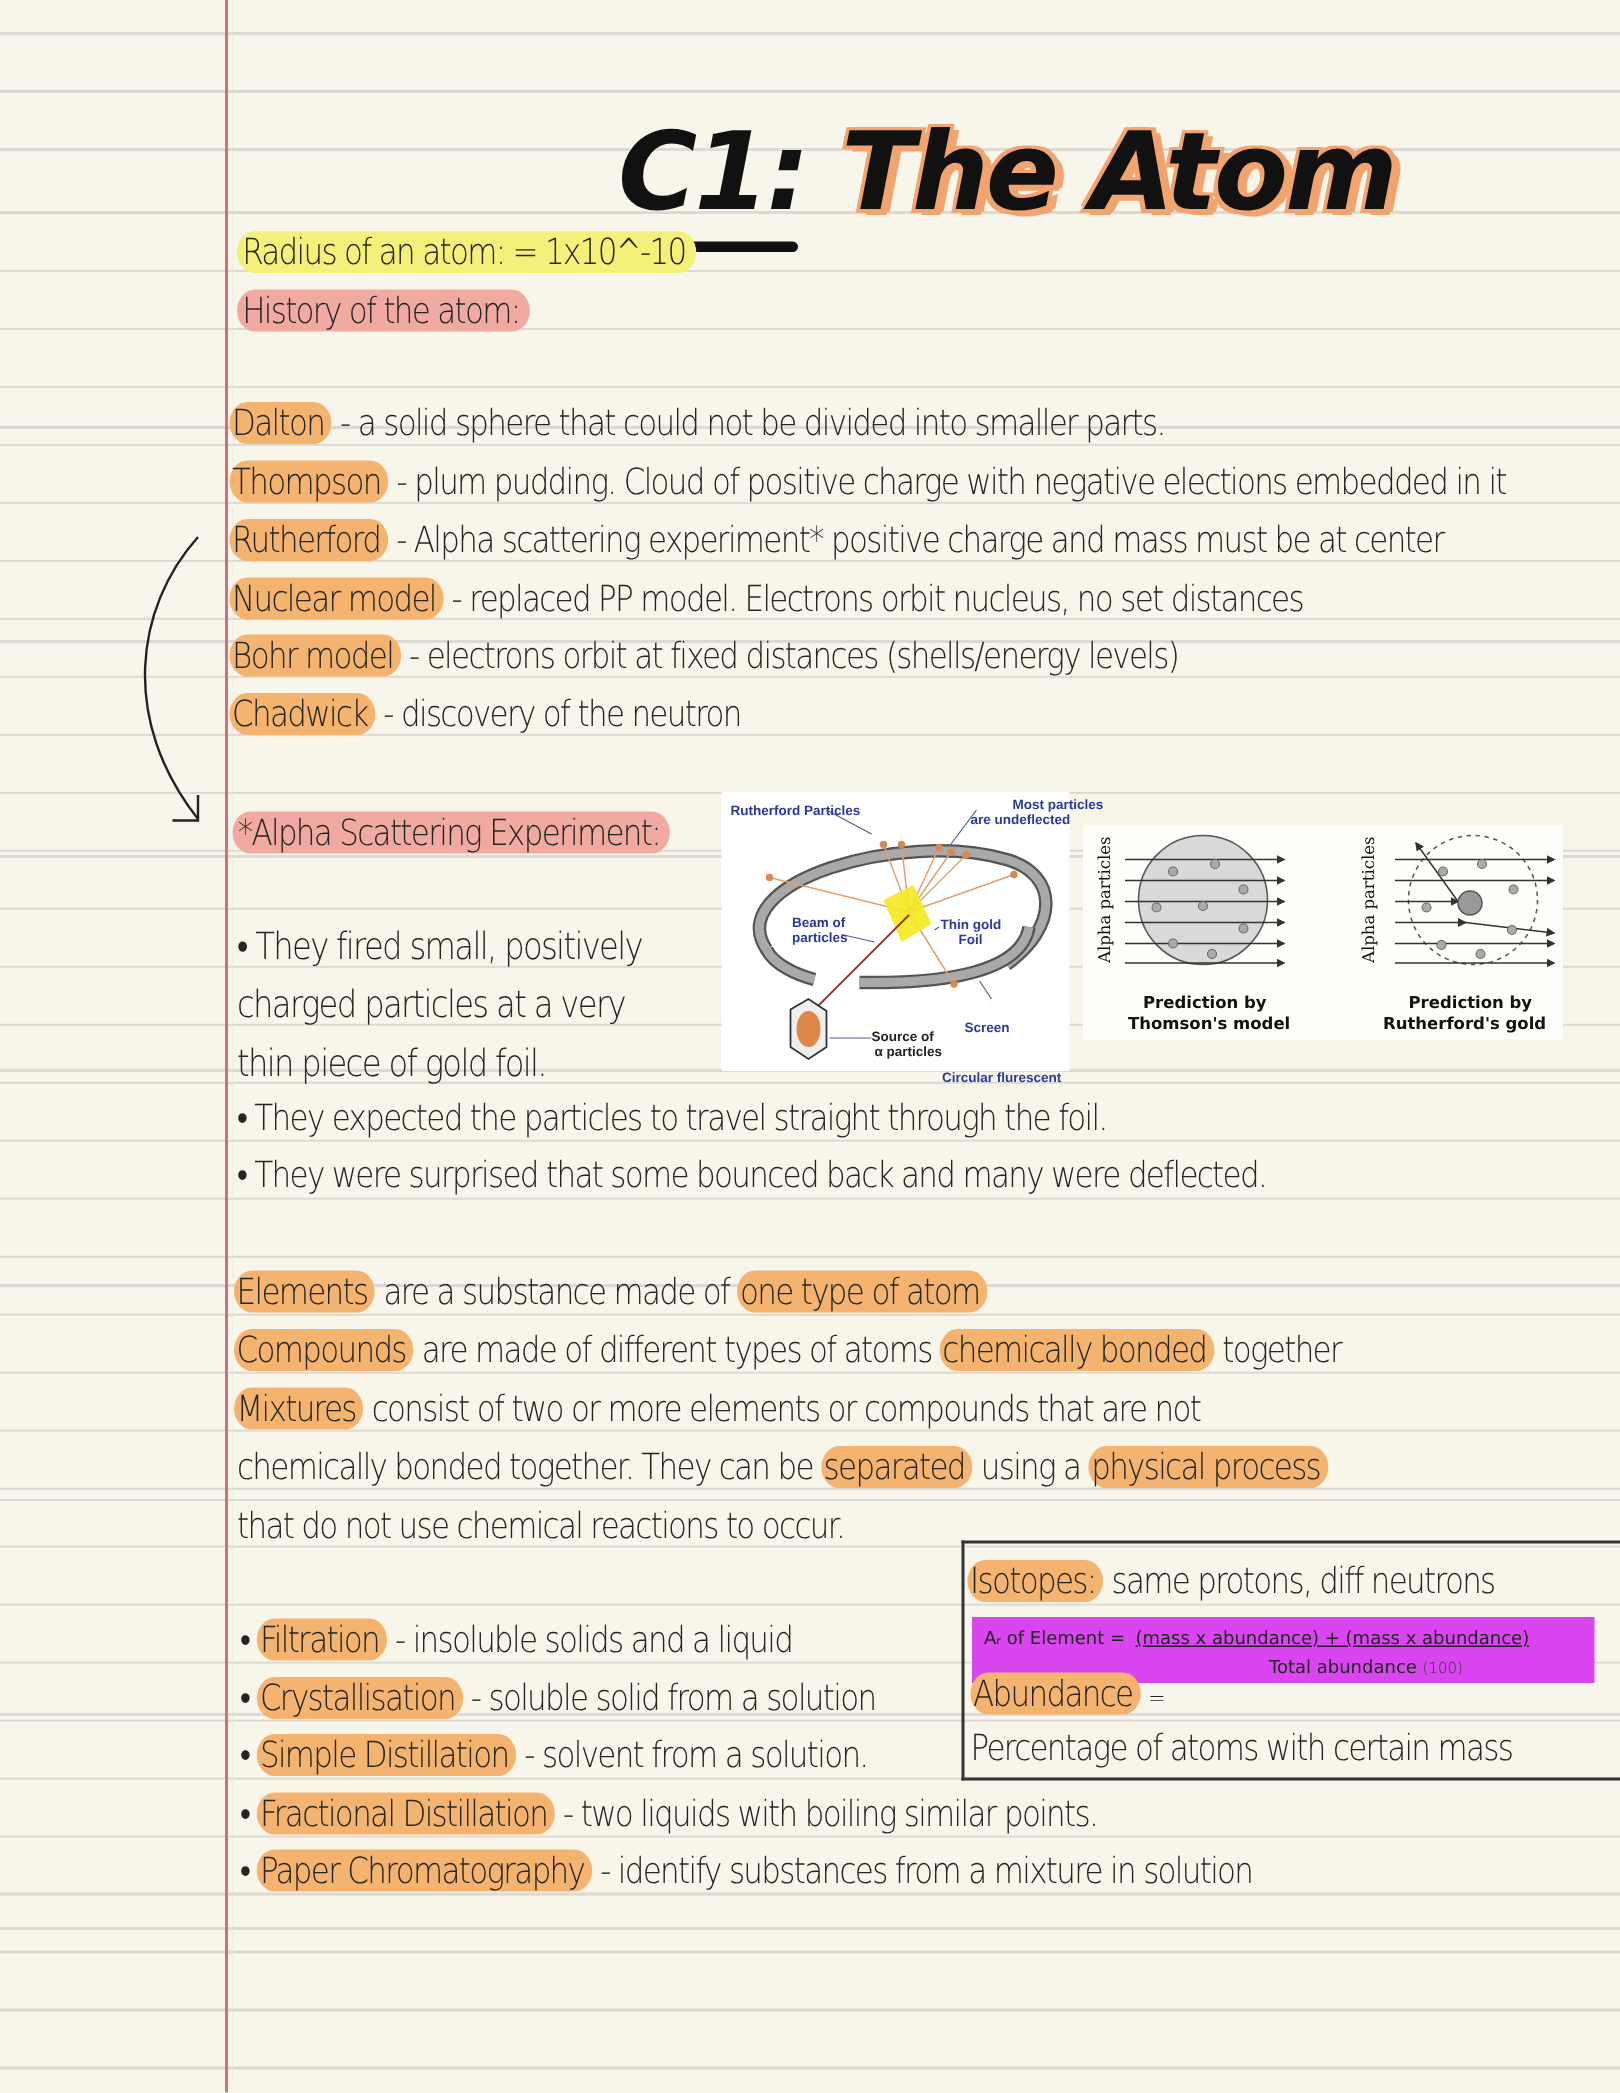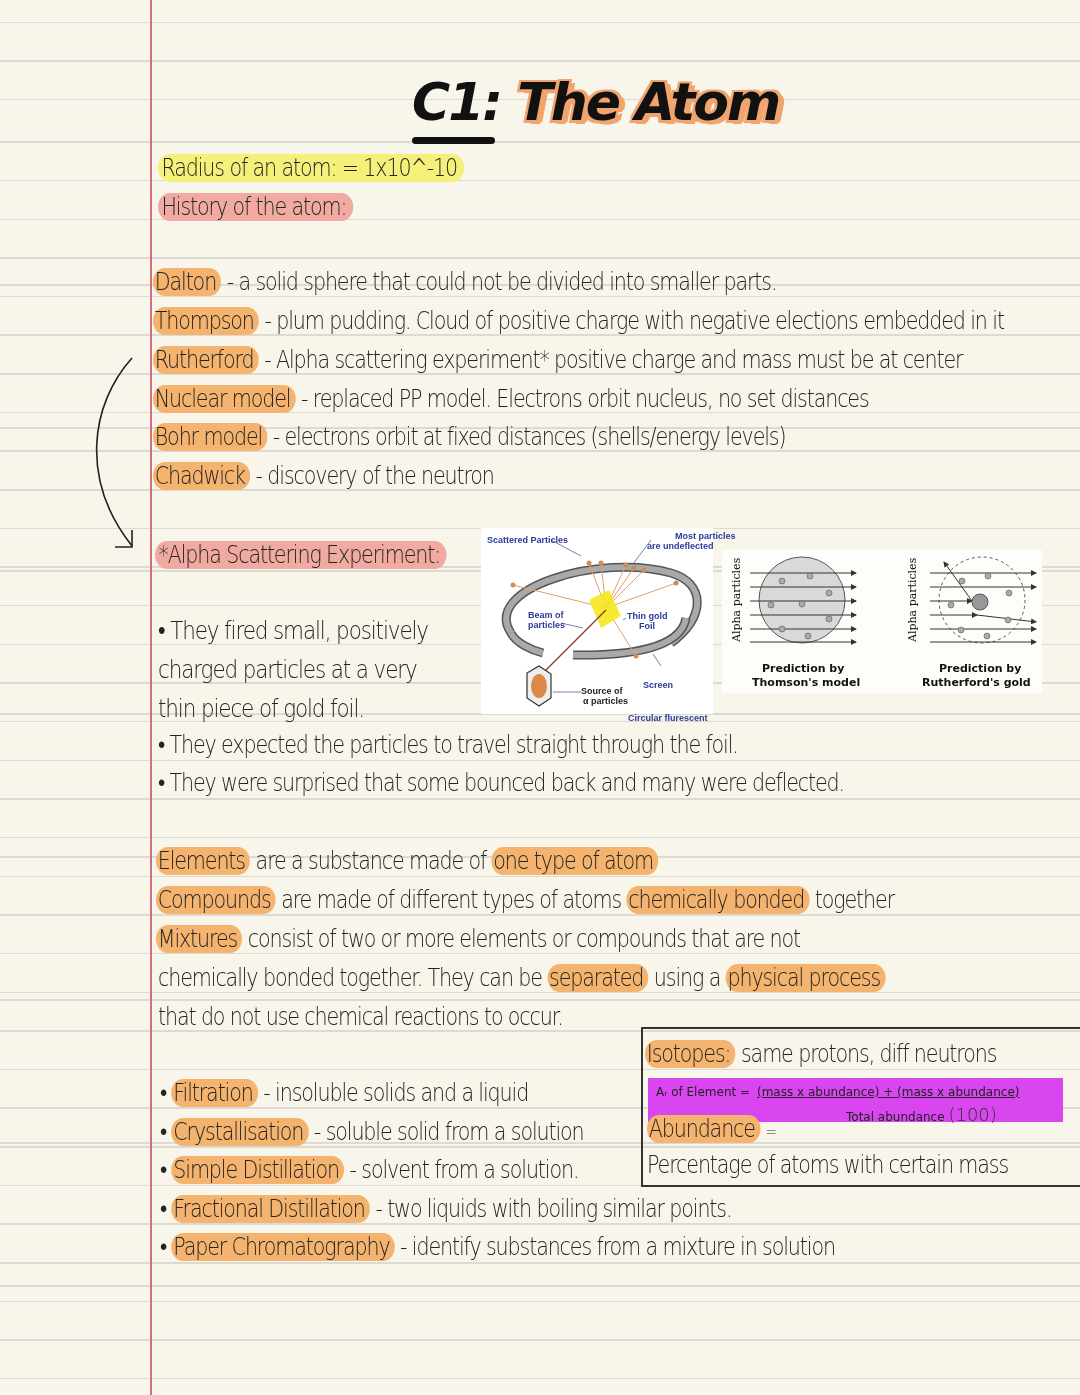--- a/index.html
+++ b/index.html
@@ -17,21 +17,21 @@
         transparent 0px, transparent 37.2px, #dcdad3 37.2px, #dcdad3 38.65px);
       background-position: 0 104px;
       pointer-events: none;
     }
     .margin-line {
       position: absolute; left: 150px; top: 0; width: 2px; height: 1395px; background: #cf6f80;
     }
     .title {
       position: absolute; left: 412px; top: 72px;
       font-family: "DejaVu Sans", sans-serif; font-weight: bold; font-style: italic;
-      font-size: 52px; letter-spacing: -2px; color: #111; white-space: nowrap;
+      font-size: 72px; letter-spacing: -2px; color: #111; white-space: nowrap;
     }
     .title .c1 { position: relative; }
     .title .c1::after {
       content: ""; position: absolute; left: 0; right: 6px; bottom: -12px; height: 7px;
       background: #111; border-radius: 4px;
     }
     .title .atom {
       text-shadow: 4px 4px 0 #f2a46e, -3px 3px 0 #f2a46e, 3px -2px 0 #f2a46e, -2px -2px 0 #f2a46e, 6px 2px 0 #f2a46e;
     }
     .hw {
@@ -56,21 +56,21 @@
       border-top: 2px solid #333; border-left: 2px solid #333; border-bottom: 2px solid #333;
     }
     .formula {
       position: absolute; left: 648px; top: 1078px; width: 415px; height: 44px;
       background: #d946ef;
       font-family: "DejaVu Sans", sans-serif; font-size: 12px; color: #222;
     }
     .formula .lhs { position: absolute; left: 8px; top: 7px; white-space: nowrap; }
     .formula .num { position: absolute; left: 109px; top: 7px; text-decoration: underline; white-space: nowrap; }
     .formula .den { position: absolute; left: 198px; top: 26px; white-space: nowrap; }
-    .formula .den-paren { font-weight: 300; font-size: 18px; color: #333; }
+    .formula .den-paren { font-weight: 300; font-size: 10px; color: #333; }
   </style>
 </head>
 <body>
 
 <div class="ruled"></div>
 <div class="margin-line"></div>
 
 <div class="title">
   <span class="c1">C1:</span>
   <span class="atom">The Atom</span>
@@ -165,21 +165,21 @@
 
     <g stroke="#5a5a9a" stroke-width="0.8">
       <line x1="70" y1="12" x2="100" y2="28"></line>
       <line x1="170" y1="12" x2="152" y2="36"></line>
       <line x1="80" y1="95" x2="102" y2="100"></line>
       <line x1="142" y1="92" x2="145" y2="90"></line>
       <line x1="180" y1="138" x2="172" y2="126"></line>
       <line x1="72" y1="164" x2="100" y2="164"></line>
     </g>
   </svg>
-  <div class="fig-label" style="left:6px; top:7px;">Scattered Particles</div>
+  <div class="fig-label" style="left:6px; top:7px;">Rutherford Particles</div>
   <div class="fig-label" style="left:164px; top:3px;padding-left:30px;">Most particles</div>
   <div class="fig-label" style="left:166px; top:13px;">are undeflected</div>
   <div class="fig-label" style="left:47px; top:82px;">Beam of</div>
   <div class="fig-label" style="left:47px; top:92px;">particles</div>
   <div class="fig-label" style="left:146px; top:83px;">Thin gold</div>
   <div class="fig-label" style="left:158px; top:93px;">Foil</div>
   <div class="fig-label" style="left:147px; top:145px;margin-top:40px;">Circular flurescent</div>
   <div class="fig-label" style="left:162px; top:152px;">Screen</div>
   <div class="fig-label" style="left:100px; top:158px; color:#222;text-align:right;">Source of</div>
   <div class="fig-label" style="left:102px; top:168px; color:#222;">α particles</div>

